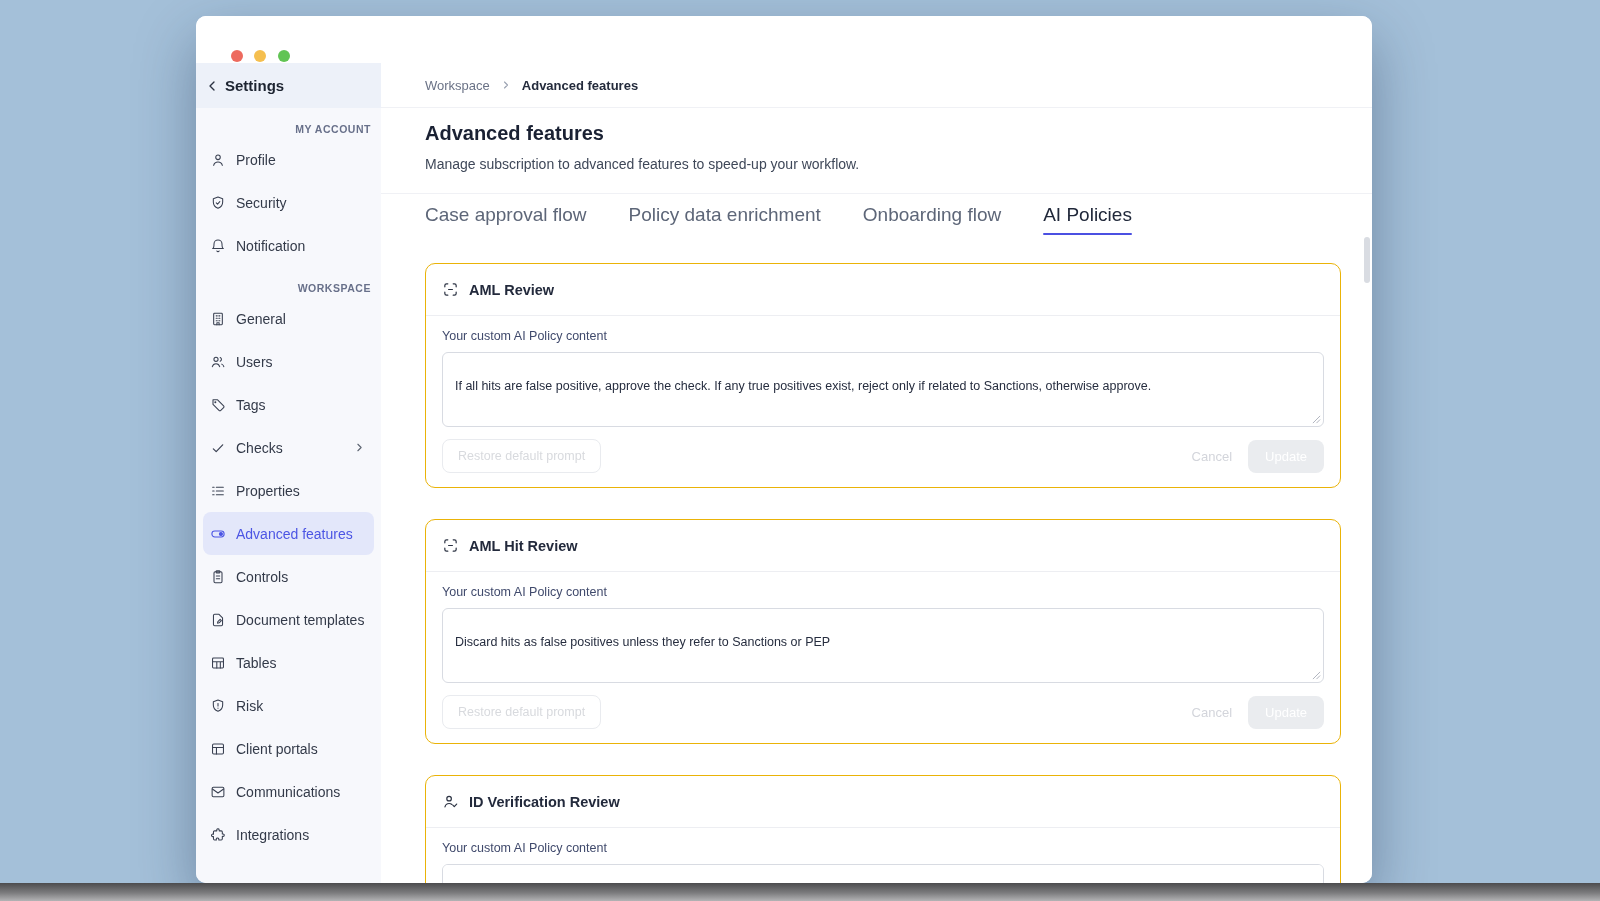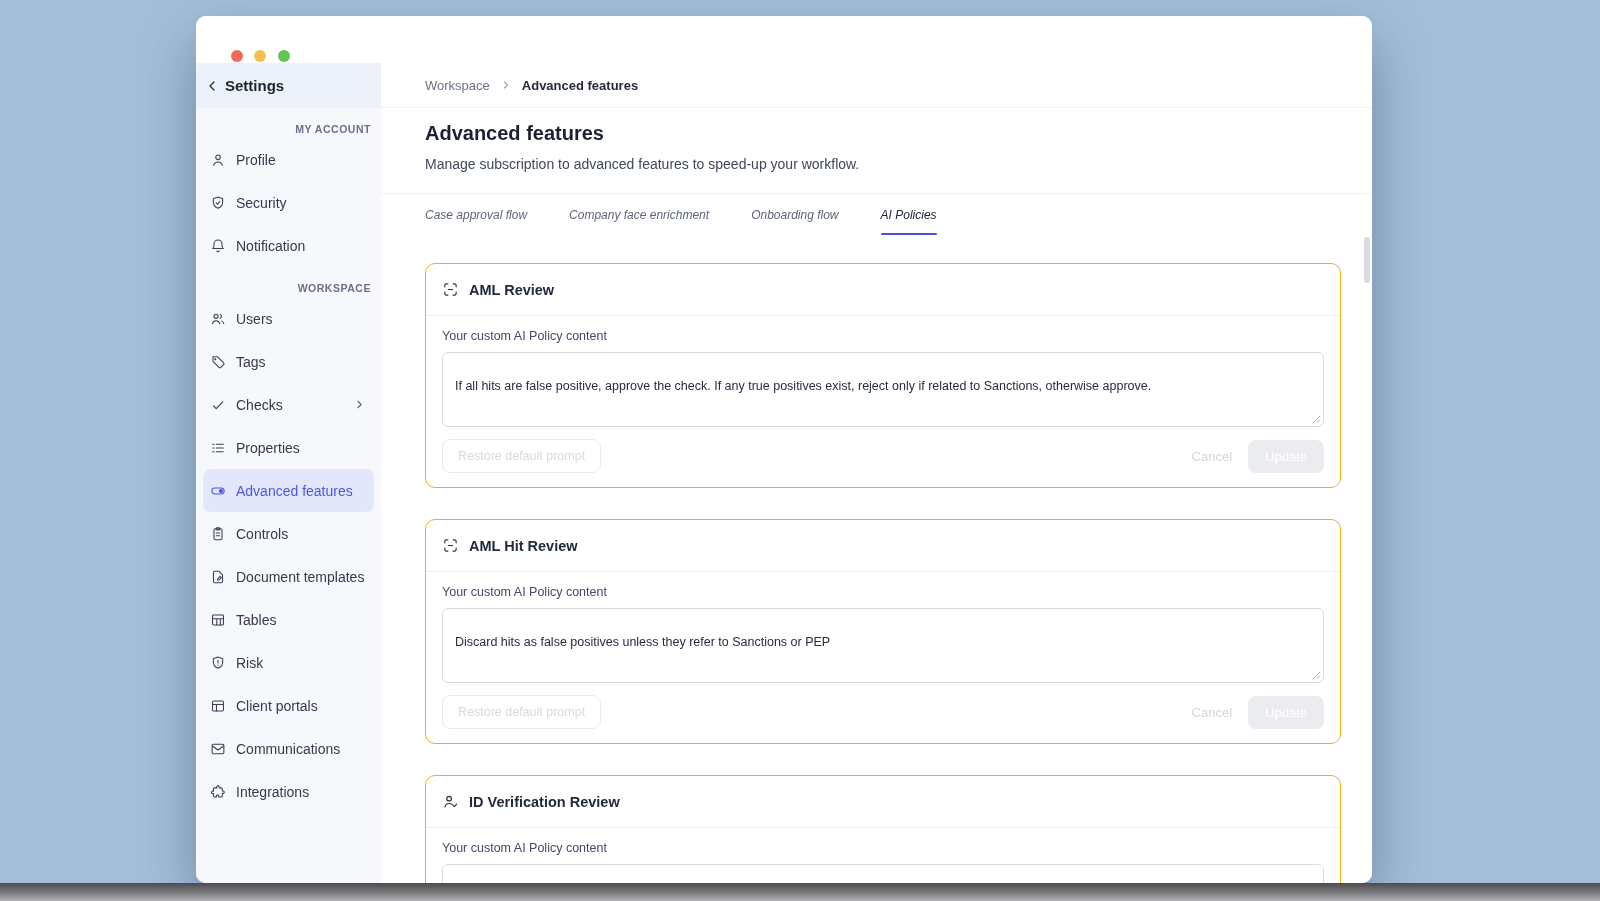--- a/index.html
+++ b/index.html
@@ -57,22 +57,22 @@
     display:flex; align-items:center; padding-left:44px; gap:10px;
   }
   .bc-parent { font-size:13px; color:#6a7286; cursor:pointer; }
   .bc-sep { display:flex; color:#9aa2b1; }
   .bc-current { font-size:13px; font-weight:700; color:#242b3c; }
   .title-block { padding:14px 44px 0; border-bottom:1px solid #f0f1f5; }
   .page-title { font-size:20px; font-weight:700; color:#1a2133; }
   .page-subtitle { font-size:14px; color:#3f4859; margin-top:11px; padding-bottom:21px; }
   .tabs-row { display:flex; gap:42px; padding:0 44px; height:41px; flex:0 0 41px; }
   .tab {
-    display:flex; align-items:center; font-size:12px; color:#5d6678;
-    position:relative; cursor:pointer; white-space:nowrap;font-style:italic;
+    display:flex; align-items:center; font-size:19px; color:#5d6678;
+    position:relative; cursor:pointer; white-space:nowrap;
   }
   .tab.active { color:#20283a; font-weight:500; }
   .tab.active::after {
     content:""; position:absolute; left:0; right:0; bottom:0; height:2px;
     background:#4b50e2; border-radius:1px;
   }
   .content { padding:28px 31px 0 44px; flex:1; overflow:hidden; }
   
   .card { border:1px solid #eab308; border-radius:10px; background:#fff; margin-bottom:31px; }
   .card-header { height:52px; display:flex; align-items:center; gap:10px; padding:0 16px; border-bottom:1px solid #edeef2; }
@@ -155,20 +155,29 @@
             <svg width="16" height="16" viewBox="0 0 24 24" fill="none" stroke="currentColor" stroke-width="1.6" stroke-linecap="round" stroke-linejoin="round">
                 <path d="M18 9a6 6 0 10-12 0c0 6.2-2 6.8-2 6.8h16s-2-.6-2-6.8"></path>
                 <path d="M10.3 19.5a2 2 0 003.4 0"></path>
               </svg>
           </span>
           <span>Notification</span>
         </div>
 
         <div class="section-label">WORKSPACE</div>
 
+        <div class="nav-item">
+          <span class="icn">
+            <svg width="16" height="16" viewBox="0 0 24 24" fill="none" stroke="currentColor" stroke-width="1.6" stroke-linecap="round" stroke-linejoin="round">
+                <rect x="5.5" y="3.5" width="13" height="17" rx="1.2"></rect>
+                <path d="M9.3 7.3h1.6M13.2 7.3h1.6M9.3 11h1.6M13.2 11h1.6M9.3 14.7h1.6M13.2 14.7h1.6M10.3 20.5v-2.8h3.4v2.8"></path>
+              </svg>
+          </span>
+          <span>General</span>
+        </div>
 
         <div class="nav-item">
           <span class="icn">
             <svg width="16" height="16" viewBox="0 0 24 24" fill="none" stroke="currentColor" stroke-width="1.6" stroke-linecap="round" stroke-linejoin="round">
                 <circle cx="9" cy="8" r="3.1"></circle>
                 <path d="M3.5 19c.7-2.8 2.9-4.4 5.5-4.4s4.8 1.6 5.5 4.4"></path>
                 <path d="M15.3 5.2a3.1 3.1 0 010 5.7"></path>
                 <path d="M17.6 15.2c1.6.7 2.7 2 3.1 3.8"></path>
               </svg>
           </span>
@@ -304,21 +313,21 @@
         <span class="bc-current">Advanced features</span>
       </div>
 
       <div class="title-block">
         <div class="page-title">Advanced features</div>
         <div class="page-subtitle">Manage subscription to advanced features to speed-up your workflow.</div>
       </div>
 
       <div class="tabs-row">
         <div class="tab">Case approval flow</div>
-        <div class="tab">Company face enrichment</div>
+        <div class="tab">Policy data enrichment</div>
         <div class="tab">Onboarding flow</div>
         <div class="tab active">AI Policies</div>
       </div>
 
       <div class="content">
 
         <div class="card">
           <div class="card-header">
             <span class="icn">
               <svg width="17" height="17" viewBox="0 0 24 24" fill="none" stroke="currentColor" stroke-width="1.7" stroke-linecap="round" stroke-linejoin="round">

